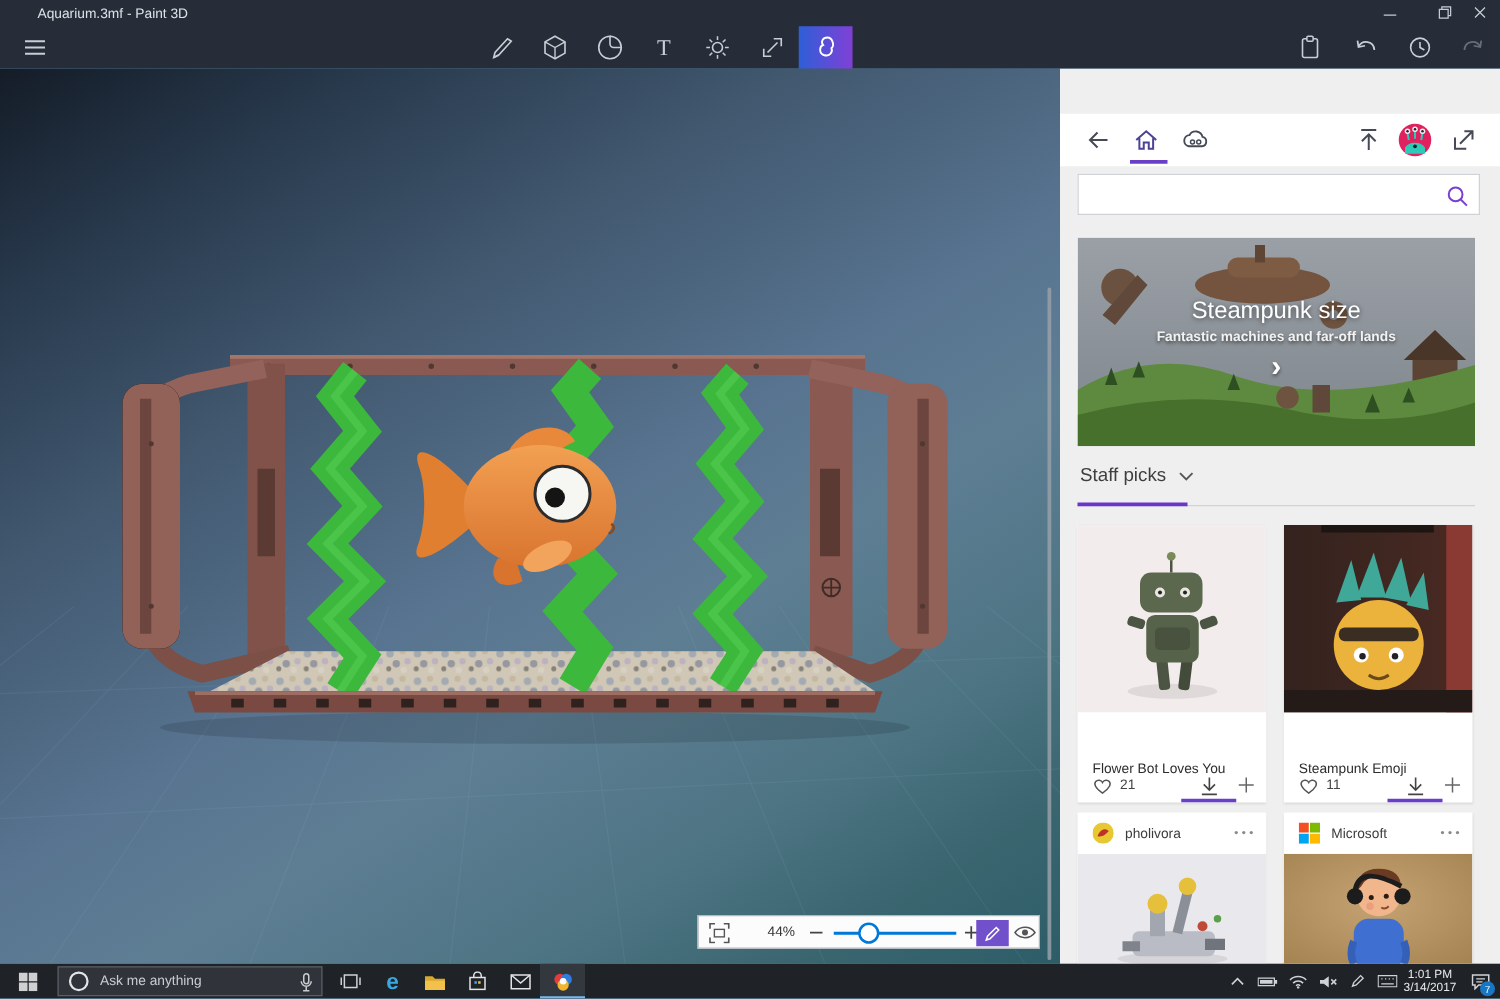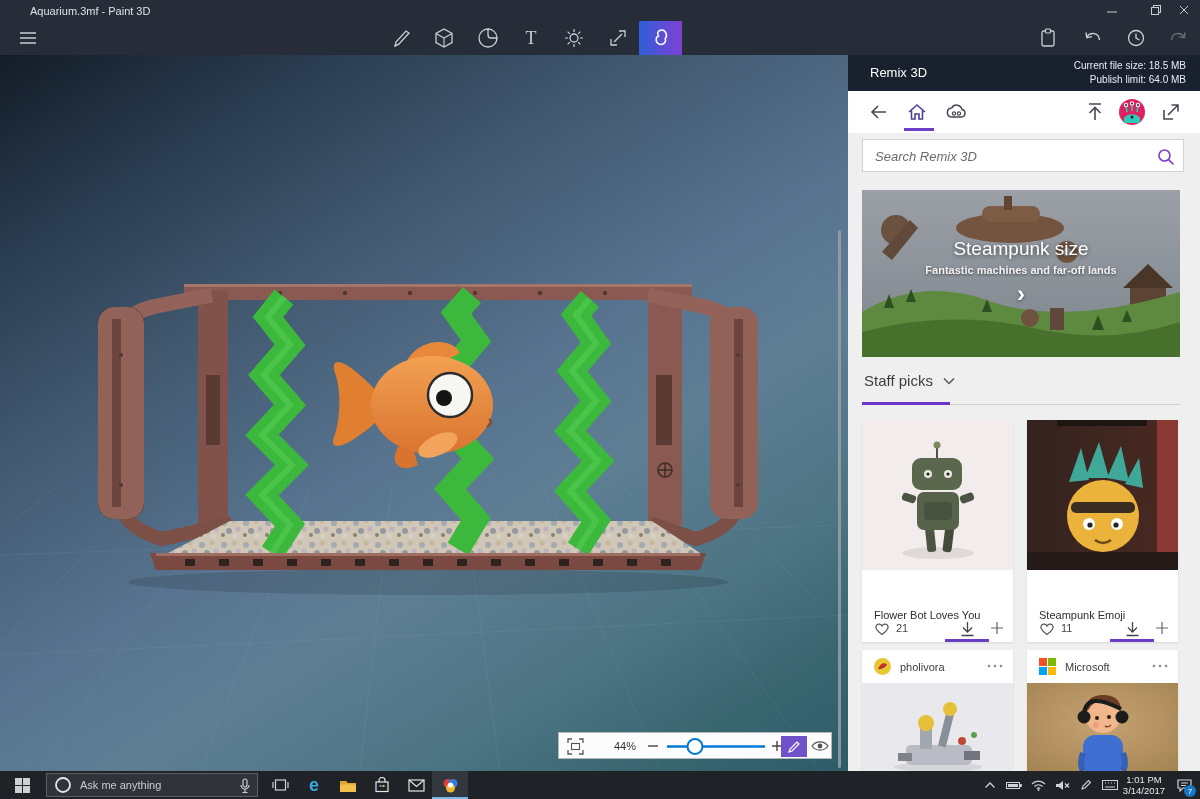--- a/index.html
+++ b/index.html
@@ -317,27 +317,20 @@
       <div class="zb-btn" style="left:252px;top:6px">
         <svg width="18" height="14">
           <path d="M1 7 C5 1.5 13 1.5 17 7 C13 12.5 5 12.5 1 7 Z" fill="none" stroke="#555" stroke-width="1.2"></path>
           <circle cx="9" cy="7" r="2.4" fill="#555"></circle>
         </svg>
       </div>
     </div>
   </div>
 
   <div class="panel">
-    <div class="panel-header">
-      <div class="panel-title">Remix 3D</div>
-      <div class="panel-sizes">
-        <div>Current file size: 18.5 MB</div>
-        <div>Publish limit: 64.0 MB</div>
-      </div>
-    </div>
 
     <div class="panel-nav">
       <div class="nav-ic" style="left:20px">
         <svg width="22" height="22">
             <path d="M18 11 H4 M10 5 L4 11 L10 17" fill="none" stroke="#454a56" stroke-width="1.6"></path>
           </svg>
       </div>
       <div class="nav-ic" style="left:58px">
         <svg width="22" height="22">
           <path d="M3 11 L11 4 L19 11 M5.5 9.5 V18 H9 V13 H13 V18 H16.5 V9.5" fill="none" stroke="#4a4398" stroke-width="1.6"></path>
@@ -372,21 +365,20 @@
       </div>
       <div class="nav-ic" style="left:312px">
         <svg width="22" height="22">
           <path d="M8 14 L18 4 M11.5 4 H18 V10.5" fill="none" stroke="#454a56" stroke-width="1.6"></path>
           <path d="M4 9 V18 H13" fill="none" stroke="#454a56" stroke-width="1.6"></path>
         </svg>
       </div>
     </div>
 
     <div class="searchbox">
-      <input type="text" placeholder="Search Remix 3D" style="">
       <svg class="abs" style="left:294px;top:8px" width="18" height="18">
         <circle cx="7.5" cy="7.5" r="5.5" fill="none" stroke="#7a3fd0" stroke-width="1.6"></circle>
         <line x1="11.6" y1="11.6" x2="16.5" y2="16.5" stroke="#7a3fd0" stroke-width="1.6"></line>
       </svg>
     </div>
 
     <div class="banner">
       <svg width="318" height="167" viewBox="0 0 318 167">
         <defs>
           <linearGradient id="skyG" x1="0" y1="0" x2="0" y2="1">

